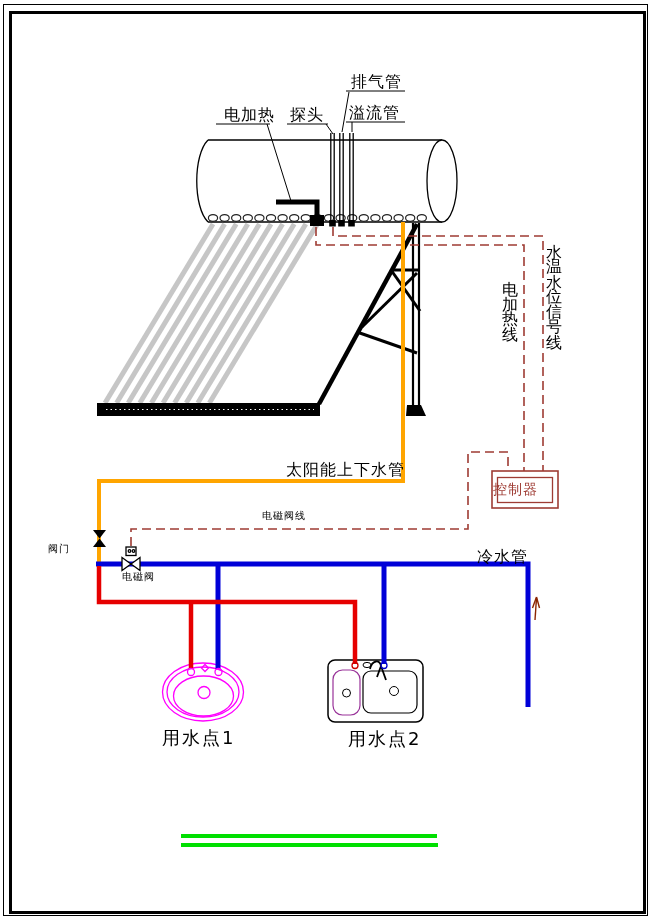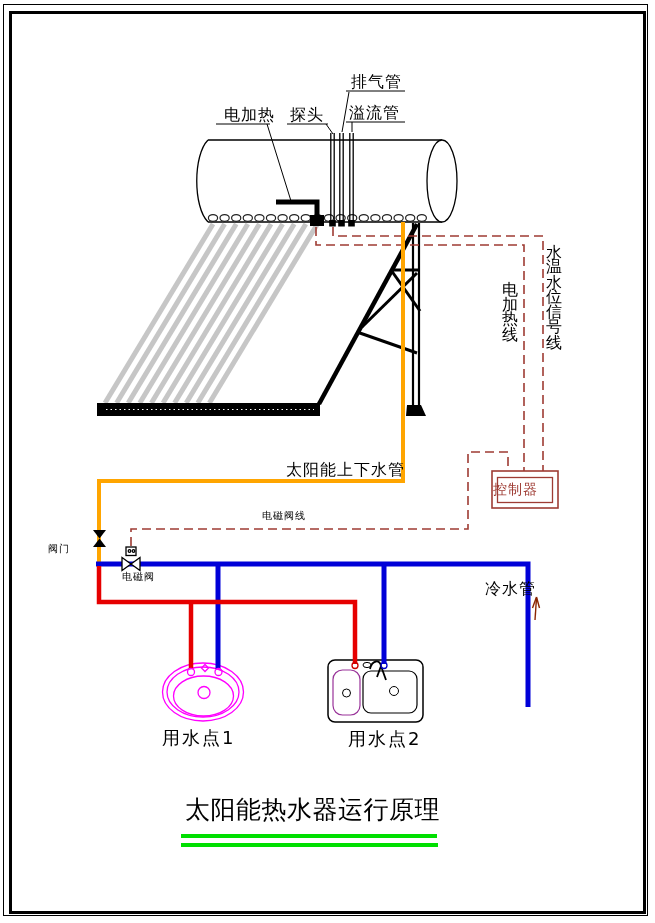--- a/index.html
+++ b/index.html
@@ -187,24 +187,23 @@
 
   <div class="lbl" style="left:224px;top:106px;">电加热</div>
   <div class="lbl" style="left:290px;top:106px;">探头</div>
   <div class="lbl" style="left:351px;top:73px;">排气管</div>
   <div class="lbl" style="left:349px;top:104px;">溢流管</div>
 
   <div class="lbl" style="left:286px;top:461px;">太阳能上下水管</div>
   <div class="lbl s15" style="left:262px;top:510px;">电磁阀线</div>
   <div class="lbl s15" style="left:48px;top:528px;margin-top:15px;">阀门</div>
   <div class="lbl s15" style="left:122px;top:571px;">电磁阀</div>
-  <div class="lbl" style="left:477px;top:580px;margin-left:8px;">冷水管</div>
+  <div class="lbl" style="left:477px;top:548px;">冷水管</div>
 
   <div class="vtext" style="left:502px;top:268px;">电加热线</div>
   <div class="vtext" style="left:546px;top:231px;">水温水位信号线</div>
 
   <div class="ctrl-text">控制器</div>
 
   <div class="lbl s18" style="left:162px;top:728px;">用水点1</div>
   <div class="lbl s18" style="left:348px;top:729px;">用水点2</div>
 
-  <div class="title">太阳能热水器运行原理</div>
 </div>
 
 </body></html>

